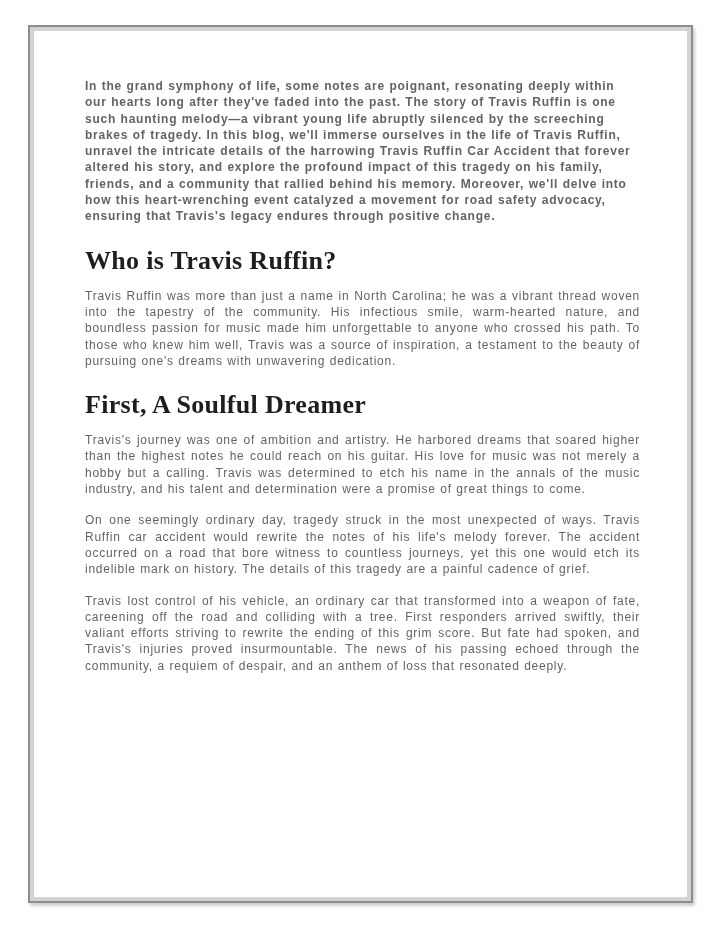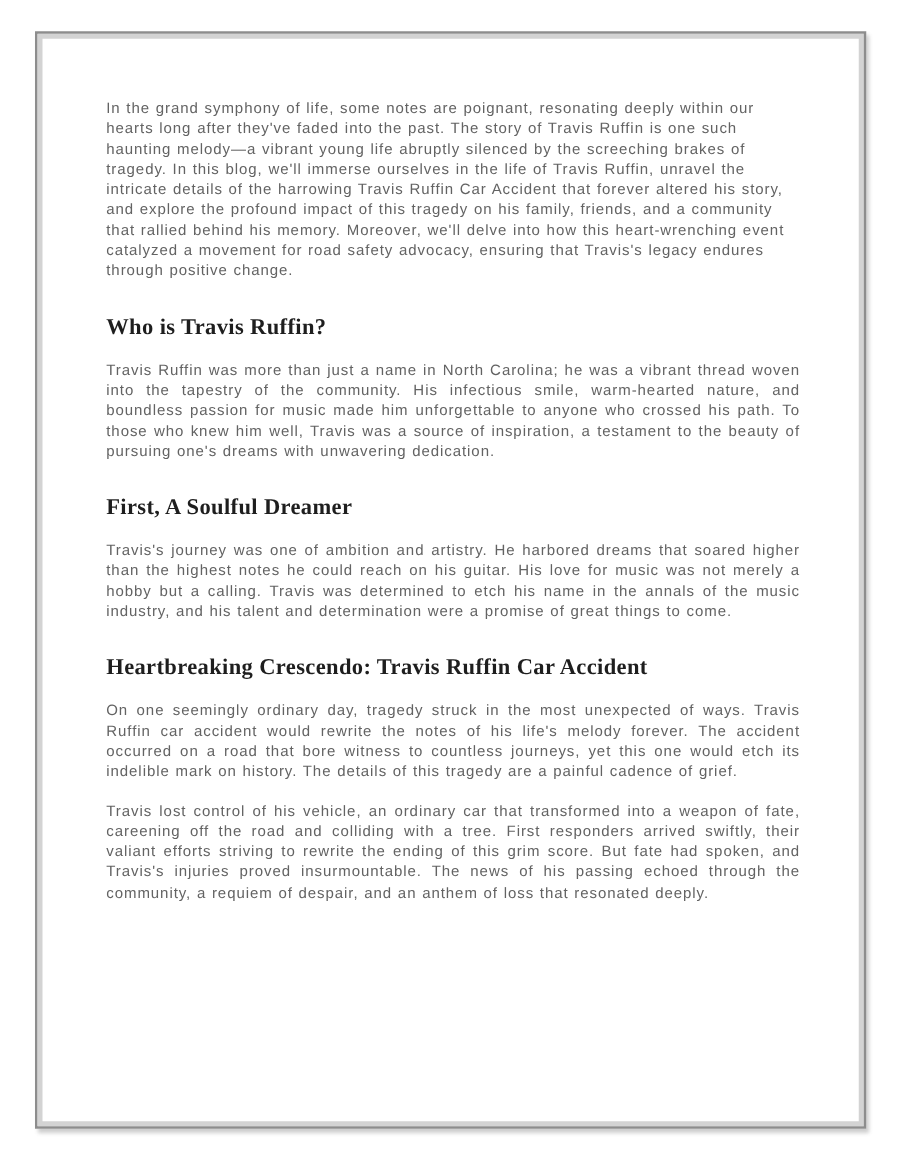--- a/index.html
+++ b/index.html
@@ -35,25 +35,26 @@
     margin: 0 0 15px 0;
     font-size: 12px;
     line-height: 16.3px;
     letter-spacing: 0.75px;
     word-spacing: 0.5px;
     color: #636363;
     text-align: justify;
   }
   p.intro {
     text-align: left;
+    font-weight: bold;
   }
   h2.section-heading {
     font-family: "Liberation Serif", "DejaVu Serif", serif;
     font-weight: 700;
-    font-size: 18px;
+    font-size: 26px;
     line-height: 36px;
     letter-spacing: 0.3px;
     color: #1e1e1e;
     margin: 18px 0 9px 0;
   }
 </style>
 </head>
 <body>
 
 <div class="page-frame">
@@ -65,19 +66,18 @@
       <h2 class="section-heading">Who is Travis Ruffin?</h2>
       <p class="body-text">Travis Ruffin was more than just a name in North Carolina; he was a vibrant thread woven into the tapestry of the community. His infectious smile, warm-hearted nature, and boundless passion for music made him unforgettable to anyone who crossed his path. To those who knew him well, Travis was a source of inspiration, a testament to the beauty of pursuing one's dreams with unwavering dedication.</p>
     </section>
 
     <section>
       <h2 class="section-heading">First, A Soulful Dreamer</h2>
       <p class="body-text">Travis's journey was one of ambition and artistry. He harbored dreams that soared higher than the highest notes he could reach on his guitar. His love for music was not merely a hobby but a calling. Travis was determined to etch his name in the annals of the music industry, and his talent and determination were a promise of great things to come.</p>
     </section>
 
     <section>
-      <h2 class="section-heading">Heartbreaking Crescendo: Travis Ruffin Car Accident</h2>
       <p class="body-text">On one seemingly ordinary day, tragedy struck in the most unexpected of ways. Travis Ruffin car accident would rewrite the notes of his life's melody forever. The accident occurred on a road that bore witness to countless journeys, yet this one would etch its indelible mark on history. The details of this tragedy are a painful cadence of grief.</p>
       <p class="body-text">Travis lost control of his vehicle, an ordinary car that transformed into a weapon of fate, careening off the road and colliding with a tree. First responders arrived swiftly, their valiant efforts striving to rewrite the ending of this grim score. But fate had spoken, and Travis's injuries proved insurmountable. The news of his passing echoed through the community, a requiem of despair, and an anthem of loss that resonated deeply.</p>
     </section>
 
   </article>
 </div>
 
 </body></html>

